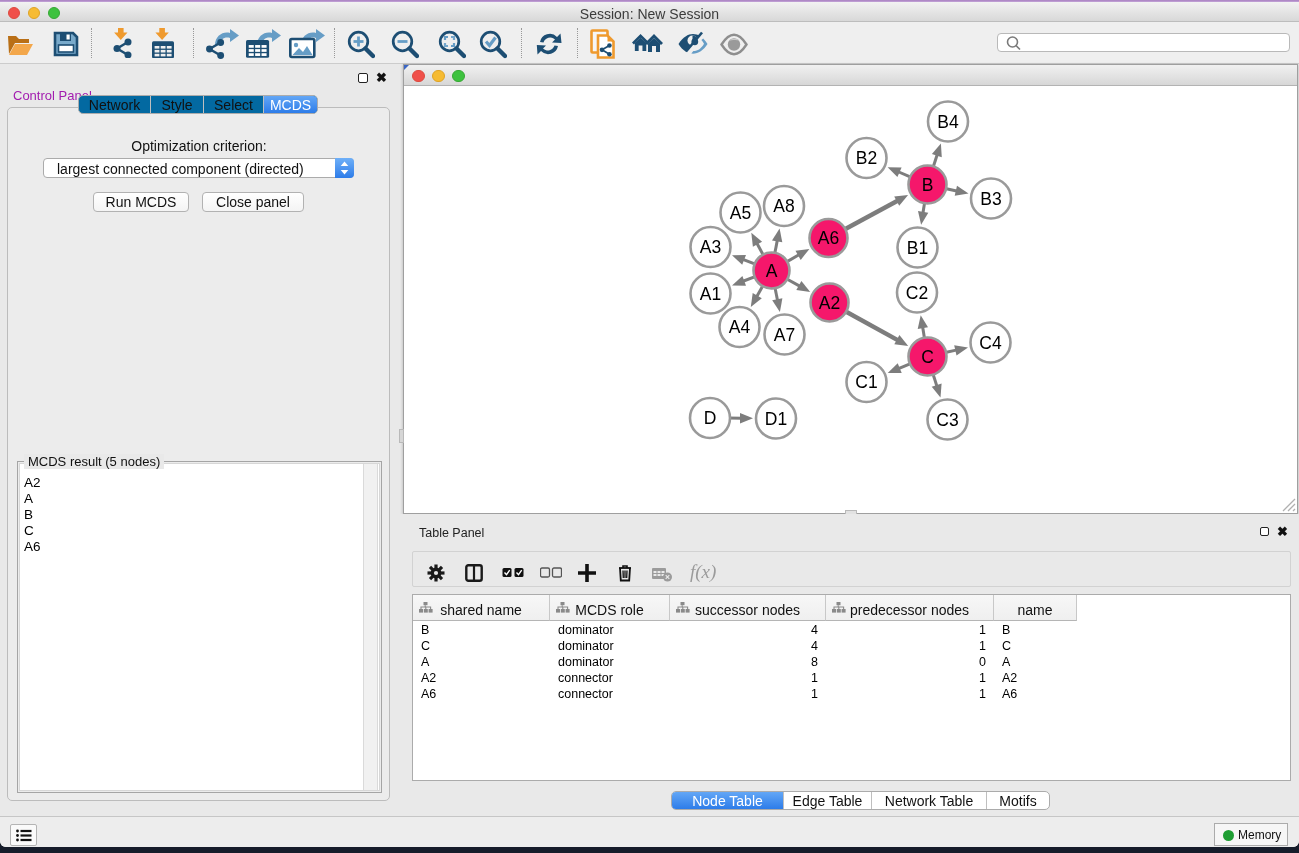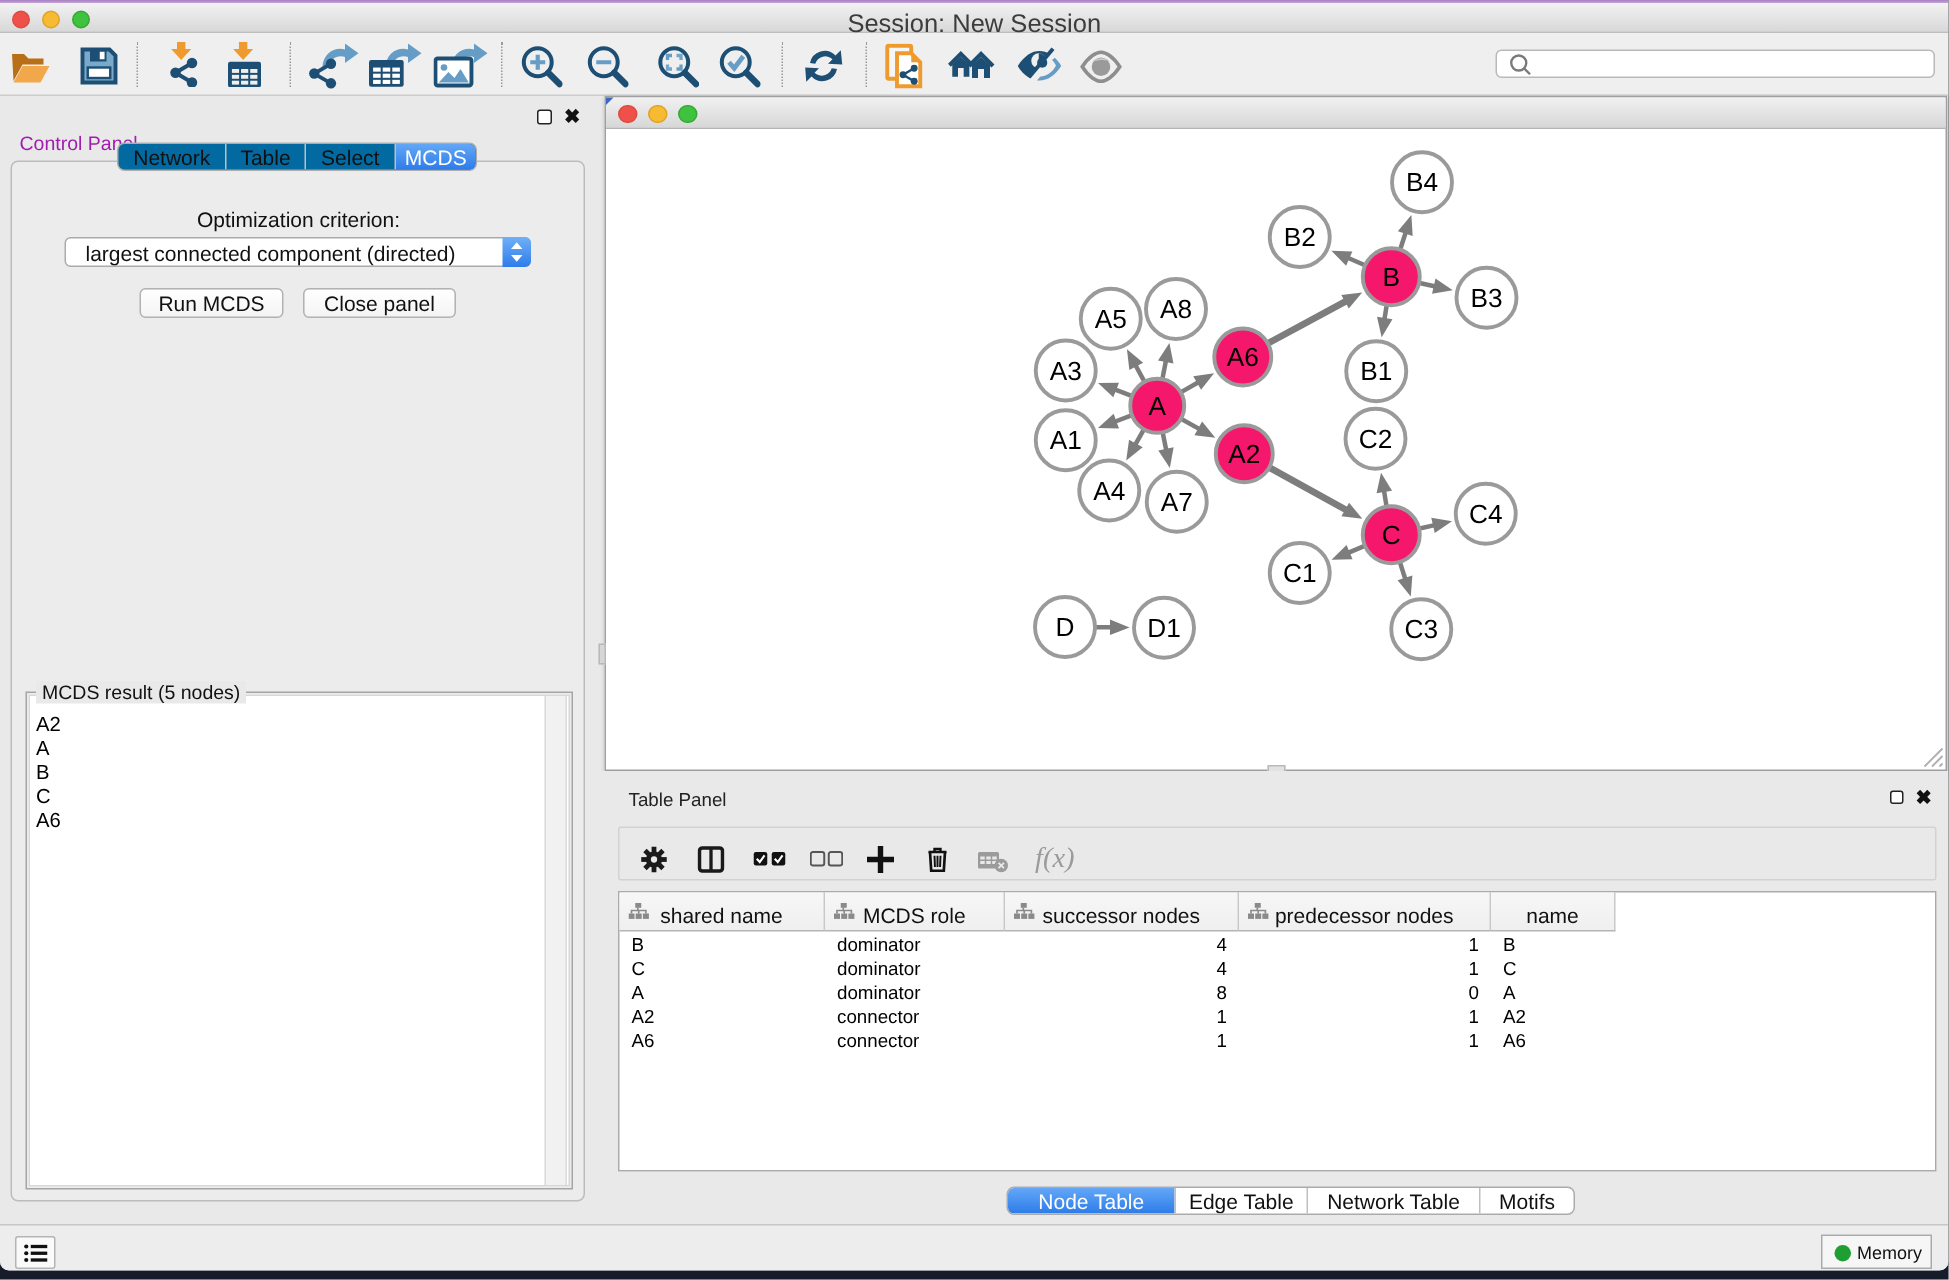--- a/index.html
+++ b/index.html
@@ -2,21 +2,21 @@
 <html><head><meta charset="utf-8">
 <style>
 * { margin:0; padding:0; box-sizing:border-box; }
 body { width:1299px; height:853px; font-family:"Liberation Sans", sans-serif; background:#161c2a; overflow:hidden; position:relative; }
 #app { position:absolute; left:0; top:0; width:1299px; height:847px; background:#e9e9e9; border-radius:0 0 6px 6px; overflow:hidden; }
 
 #topline { position:absolute; left:0; top:0; width:1299px; height:2px; background:linear-gradient(#a87fc0,#c4a5d8); }
 #titlebar { position:absolute; left:0; top:2px; width:1299px; height:20px; background:linear-gradient(#f2f2f2,#d8d8d8); border-bottom:1px solid #bdbdbd; }
 .tl { position:absolute; border-radius:50%; width:12px; height:12px; }
 #titlebar .t { top:5px; }
-#title-text { position:absolute; top:4px; left:0; width:100%; text-align:center; font-size:17px; color:#3c3c3c; }
+#title-text { position:absolute; top:4px; left:0; width:100%; text-align:center; font-size:14px; color:#3c3c3c; }
 
 #toolbar { position:absolute; left:0; top:22px; width:1299px; height:42px; background:#efefef; border-bottom:1px solid #cccccc; }
 .sep { position:absolute; top:6px; height:30px; width:0; border-left:1px dotted #999; }
 .ticon { position:absolute; top:8px; }
 #searchbox { position:absolute; left:997px; top:11px; width:293px; height:19px; background:#fff; border:1px solid #b9b9b9; border-radius:4px; }
 
 #cpanel { position:absolute; left:0; top:64px; width:398px; height:752px; background:#e9e9e9; }
 #cp-title { position:absolute; left:13px; top:24px; font-size:13px; color:#a21caf; }
 .winbtn-sq { position:absolute; width:10px; height:10px; border:1.6px solid #222; border-radius:2px; background:#fff; }
 .winbtn-x { position:absolute; font-size:13px; font-weight:bold; color:#111; line-height:10px; }
@@ -230,21 +230,21 @@
         </svg>
       </div>
   </div>
   <div id="cpanel">
     <div id="cp-title">Control Panel</div>
     <div class="winbtn-sq" style="left:358px; top:9px;"></div>
     <div class="winbtn-x" style="left:376px; top:9px;">✖</div>
     <div id="cp-sub"></div>
     <div id="cp-tabs">
       <div style="width:72px;">Network</div>
-      <div style="width:53px;">Table</div>
+      <div style="width:53px;">Style</div>
       <div style="width:60px;">Select</div>
       <div class="on" style="width:53px;">MCDS</div>
     </div>
     <div id="opt-label">Optimization criterion:</div>
     <div id="dropdown">
       <div id="dd-text">largest connected component (directed)</div>
       <div id="dd-btn"><svg width="19" height="20" viewBox="0 0 19 20">
 <path d="M9.5 3.5 L13.3 8 L5.7 8 Z" fill="#fff"></path>
             <path d="M9.5 16.5 L13.3 12 L5.7 12 Z" fill="#fff"></path>
           </svg></div>

